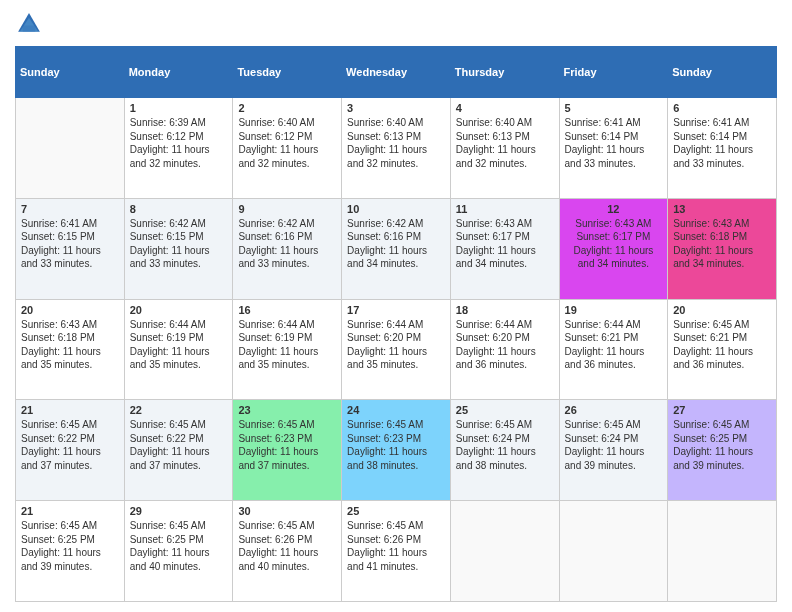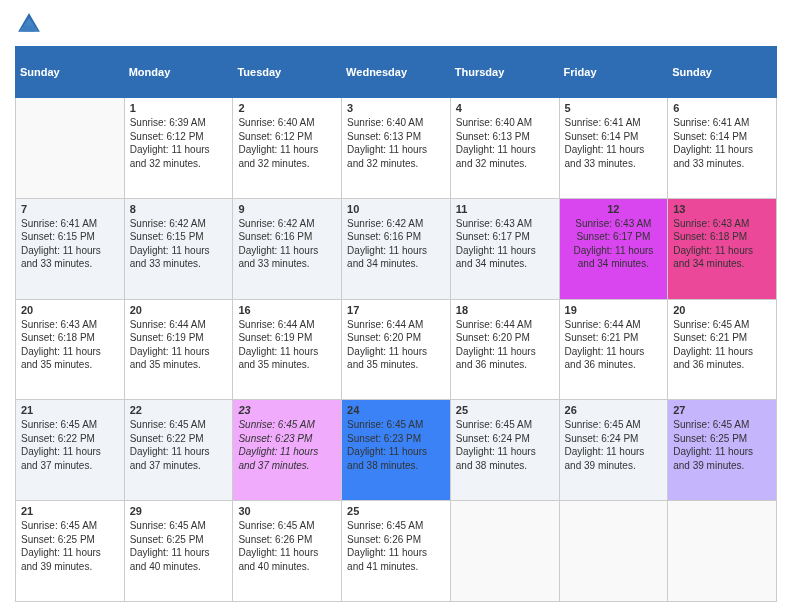--- a/index.html
+++ b/index.html
@@ -227,25 +227,25 @@
         </tr>
         <tr>
           <td style="background: rgb(240, 244, 248);">
             <span class="day-num">21</span>
             <div class="day-info">Sunrise: 6:45 AM<br>Sunset: 6:22 PM<br>Daylight: 11 hours and 37 minutes.</div>
           </td>
           <td style="background: rgb(240, 244, 248);">
             <span class="day-num">22</span>
             <div class="day-info">Sunrise: 6:45 AM<br>Sunset: 6:22 PM<br>Daylight: 11 hours and 37 minutes.</div>
           </td>
-          <td style="background: #f0abfc; font-style: italic;">
+          <td style="background: #86efac;">
             <span class="day-num">23</span>
             <div class="day-info">Sunrise: 6:45 AM<br>Sunset: 6:23 PM<br>Daylight: 11 hours and 37 minutes.</div>
           </td>
-          <td style="background: #3b82f6; margin-left: 13px;">
+          <td style="background: #7dd3fc; margin-left: 13px;">
             <span class="day-num">24</span>
             <div class="day-info">Sunrise: 6:45 AM<br>Sunset: 6:23 PM<br>Daylight: 11 hours and 38 minutes.</div>
           </td>
           <td style="background: rgb(240, 244, 248);">
             <span class="day-num">25</span>
             <div class="day-info">Sunrise: 6:45 AM<br>Sunset: 6:24 PM<br>Daylight: 11 hours and 38 minutes.</div>
           </td>
           <td style="background: rgb(240, 244, 248);">
             <span class="day-num">26</span>
             <div class="day-info">Sunrise: 6:45 AM<br>Sunset: 6:24 PM<br>Daylight: 11 hours and 39 minutes.</div>

